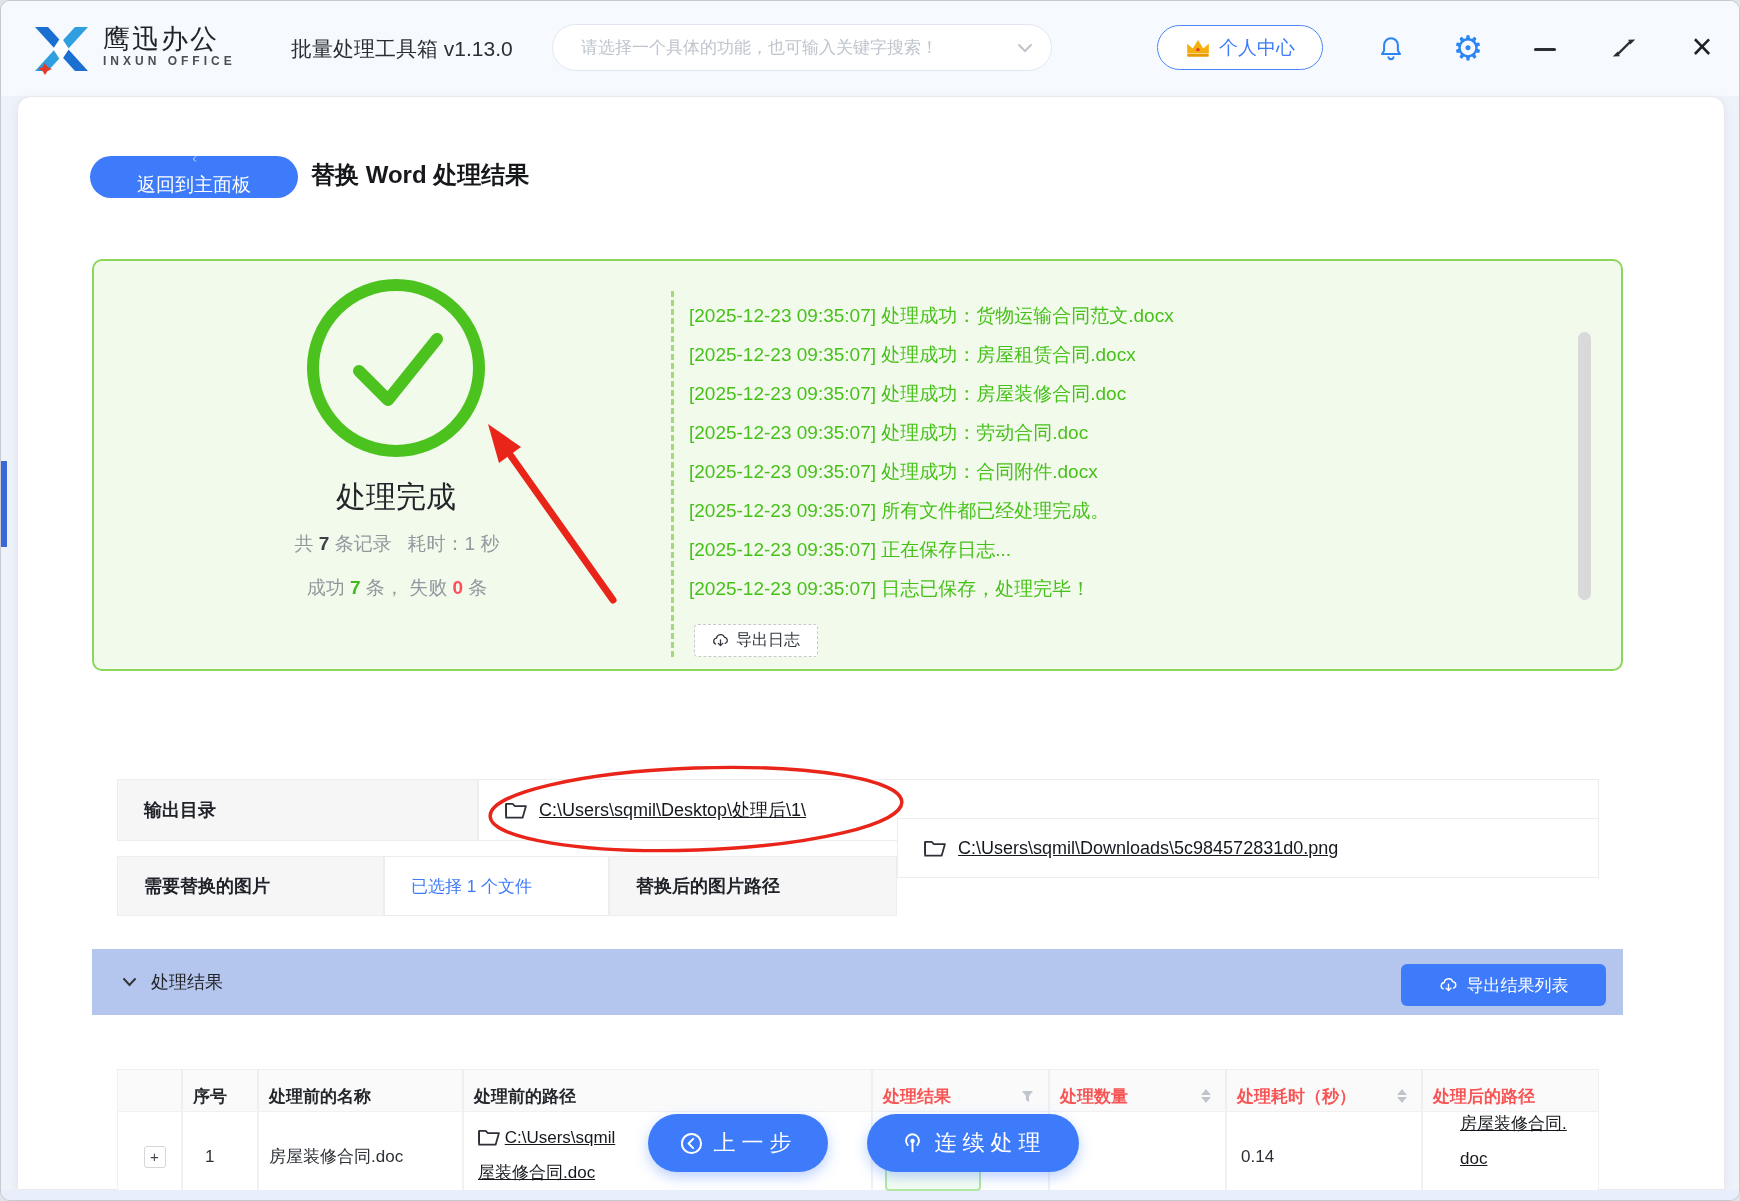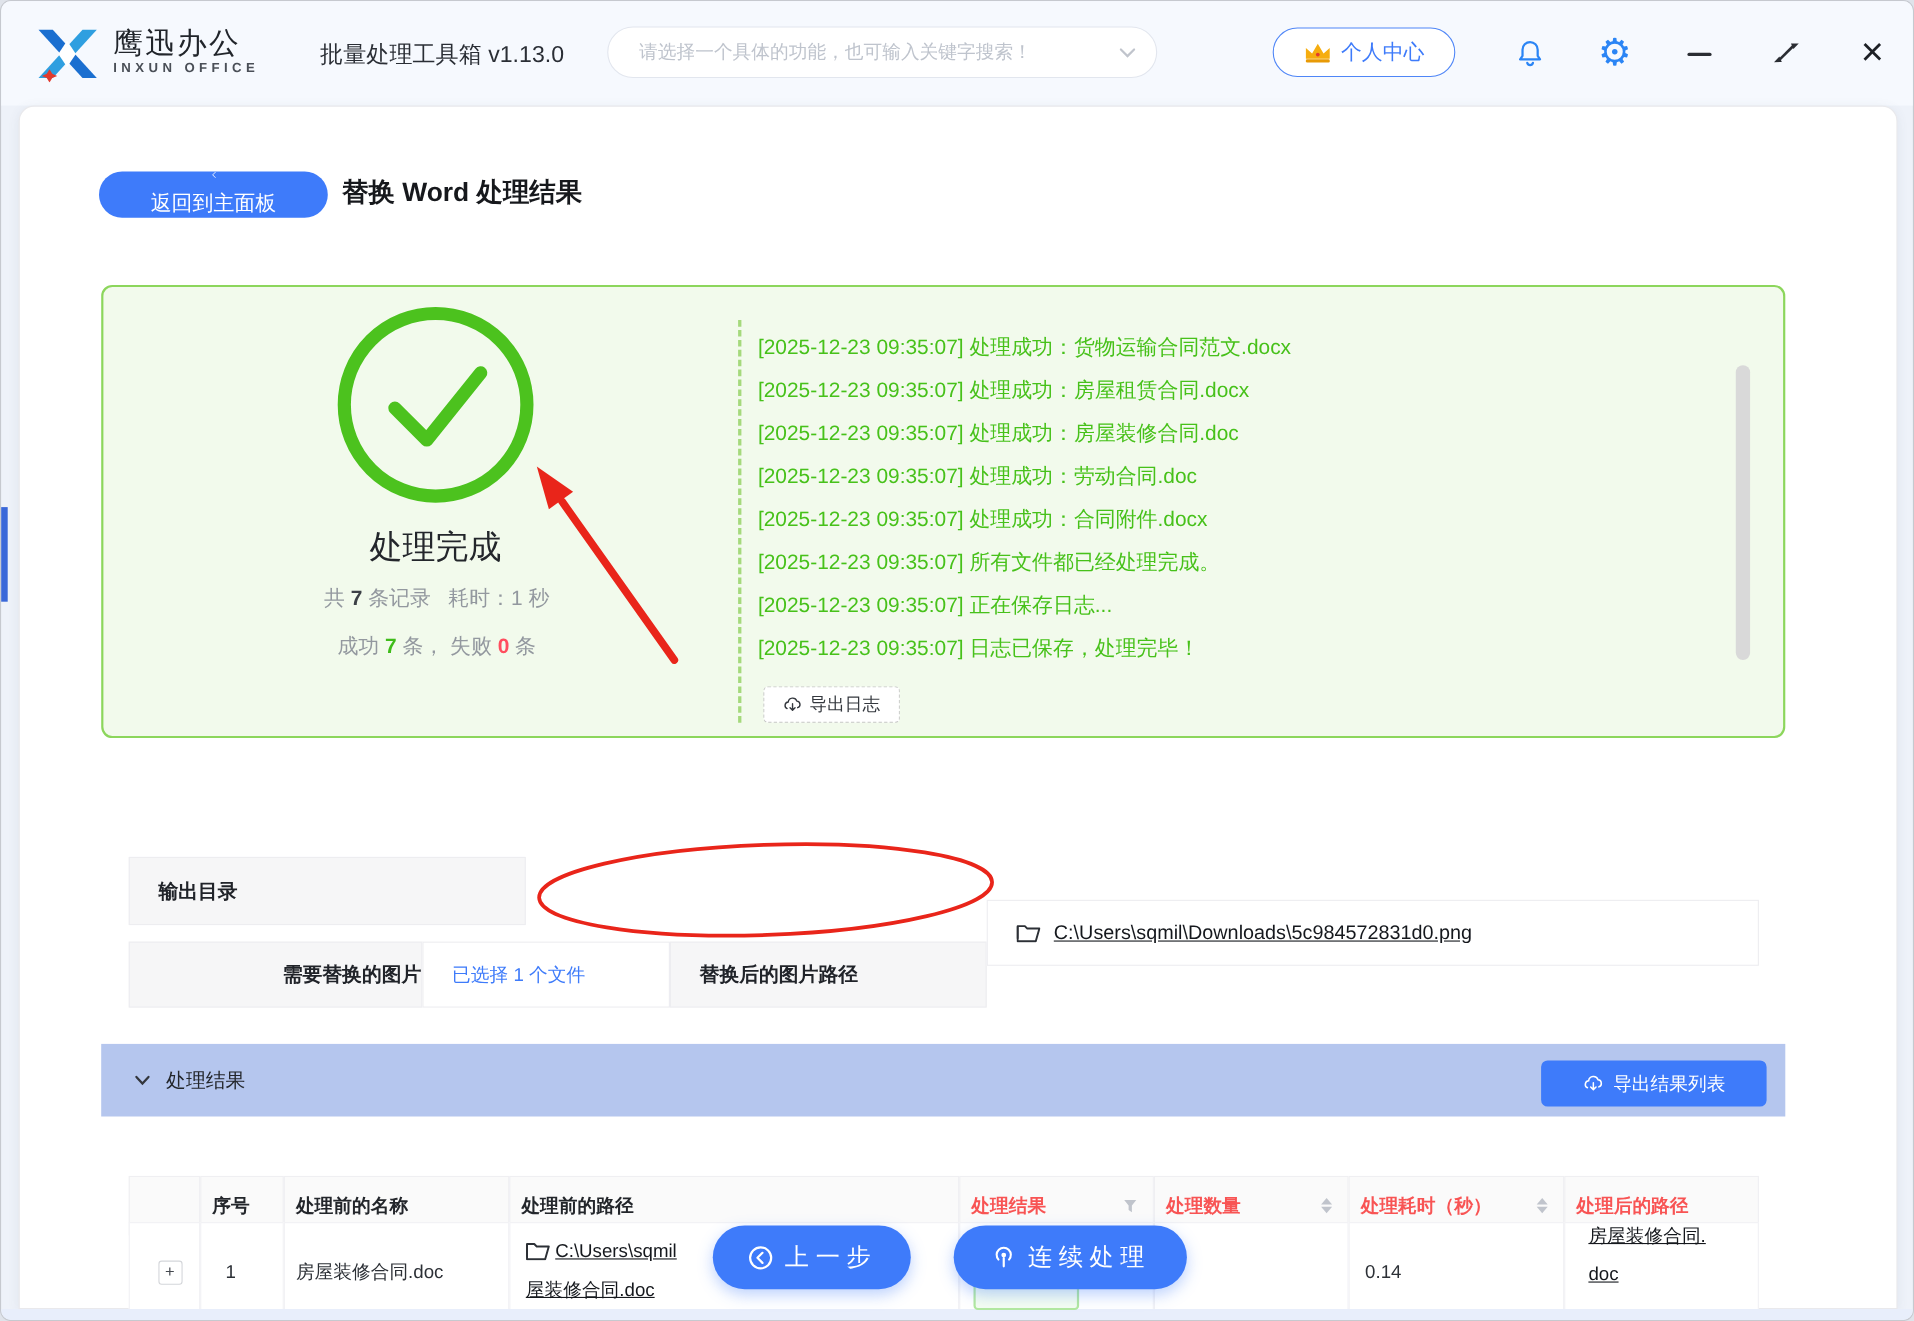--- a/index.html
+++ b/index.html
@@ -191,22 +191,29 @@
     </svg>
     <span>导出日志</span>
   </div>
 
   <div class="abs" id="panel-scrollbar"></div>
 
 
   <div class="opt-cell opt-label" style="left:116px;top:778px;width:361px;height:62px;">
     <span>输出目录</span>
   </div>
-
-  <div class="opt-cell opt-label" style="left:116px;top:855px;width:267px;height:60px;justify-content:flex-end;">
+  <div class="opt-cell opt-value" style="left:477px;top:778px;width:1121px;height:62px;gap:12px;">
+    <svg width="22" height="18" viewBox="0 0 20 16">
+      <path d="M1 2.5h6l2 2h10l-3 10.5H1z" fill="none" stroke="#2c3036" stroke-width="1.6" stroke-linejoin="round"></path>
+      <path d="M1 2.5V13" stroke="#2c3036" stroke-width="1.6"></path>
+    </svg>
+    <span class="plink">C:\Users\sqmil\Desktop\处理后\1\</span>
+  </div>
+
+  <div class="opt-cell opt-label" style="left:116px;top:855px;width:267px;height:60px;">
     <span>需要替换的图片</span>
   </div>
   <div class="opt-cell opt-value" style="left:383px;top:855px;width:225px;height:60px;">
     <span class="bluelink">已选择 1 个文件</span>
   </div>
   <div class="opt-cell opt-label" style="left:608px;top:855px;width:288px;height:60px;">
     <span>替换后的图片路径</span>
   </div>
   <div class="opt-cell opt-value" style="left:896px;top:817px;width:702px;height:60px;gap:12px;">
     <svg width="22" height="18" viewBox="0 0 20 16">
@@ -286,21 +293,21 @@
       <span class="plink" style="font-size:17px;">房</span>
       <div class="plink" style="font-size:17px;margin-top:12px;">屋装修合同.doc</div>
     </div>
   </div>
   <div class="td" style="left:871px;top:1110px;width:177px;height:91px;"></div>
   <div class="td" style="left:1048px;top:1110px;width:177px;height:91px;"></div>
   <div class="td" style="left:1225px;top:1110px;width:196px;height:91px;padding-left:14px;">
     <span>0.14</span>
   </div>
   <div class="td" style="left:1421px;top:1110px;width:177px;height:91px;padding-left:21px;align-items:flex-start;">
-    <div style="padding-top:0;">
+    <div style="padding-top:0;margin-left:16px;">
       <span class="plink" style="font-size:17px;">房屋装修合同.</span>
       <div class="plink" style="font-size:17px;margin-top:14px;">doc</div>
     </div>
   </div>
 
   <div class="abs" id="result-tag"></div>
 
   <div class="fab" style="left:647px;width:180px;">
     <svg width="25" height="25" viewBox="0 0 24 24" style="letter-spacing:0;">
       <circle cx="12" cy="12" r="9.2" fill="none" stroke="#fff" stroke-width="1.9"></circle>

